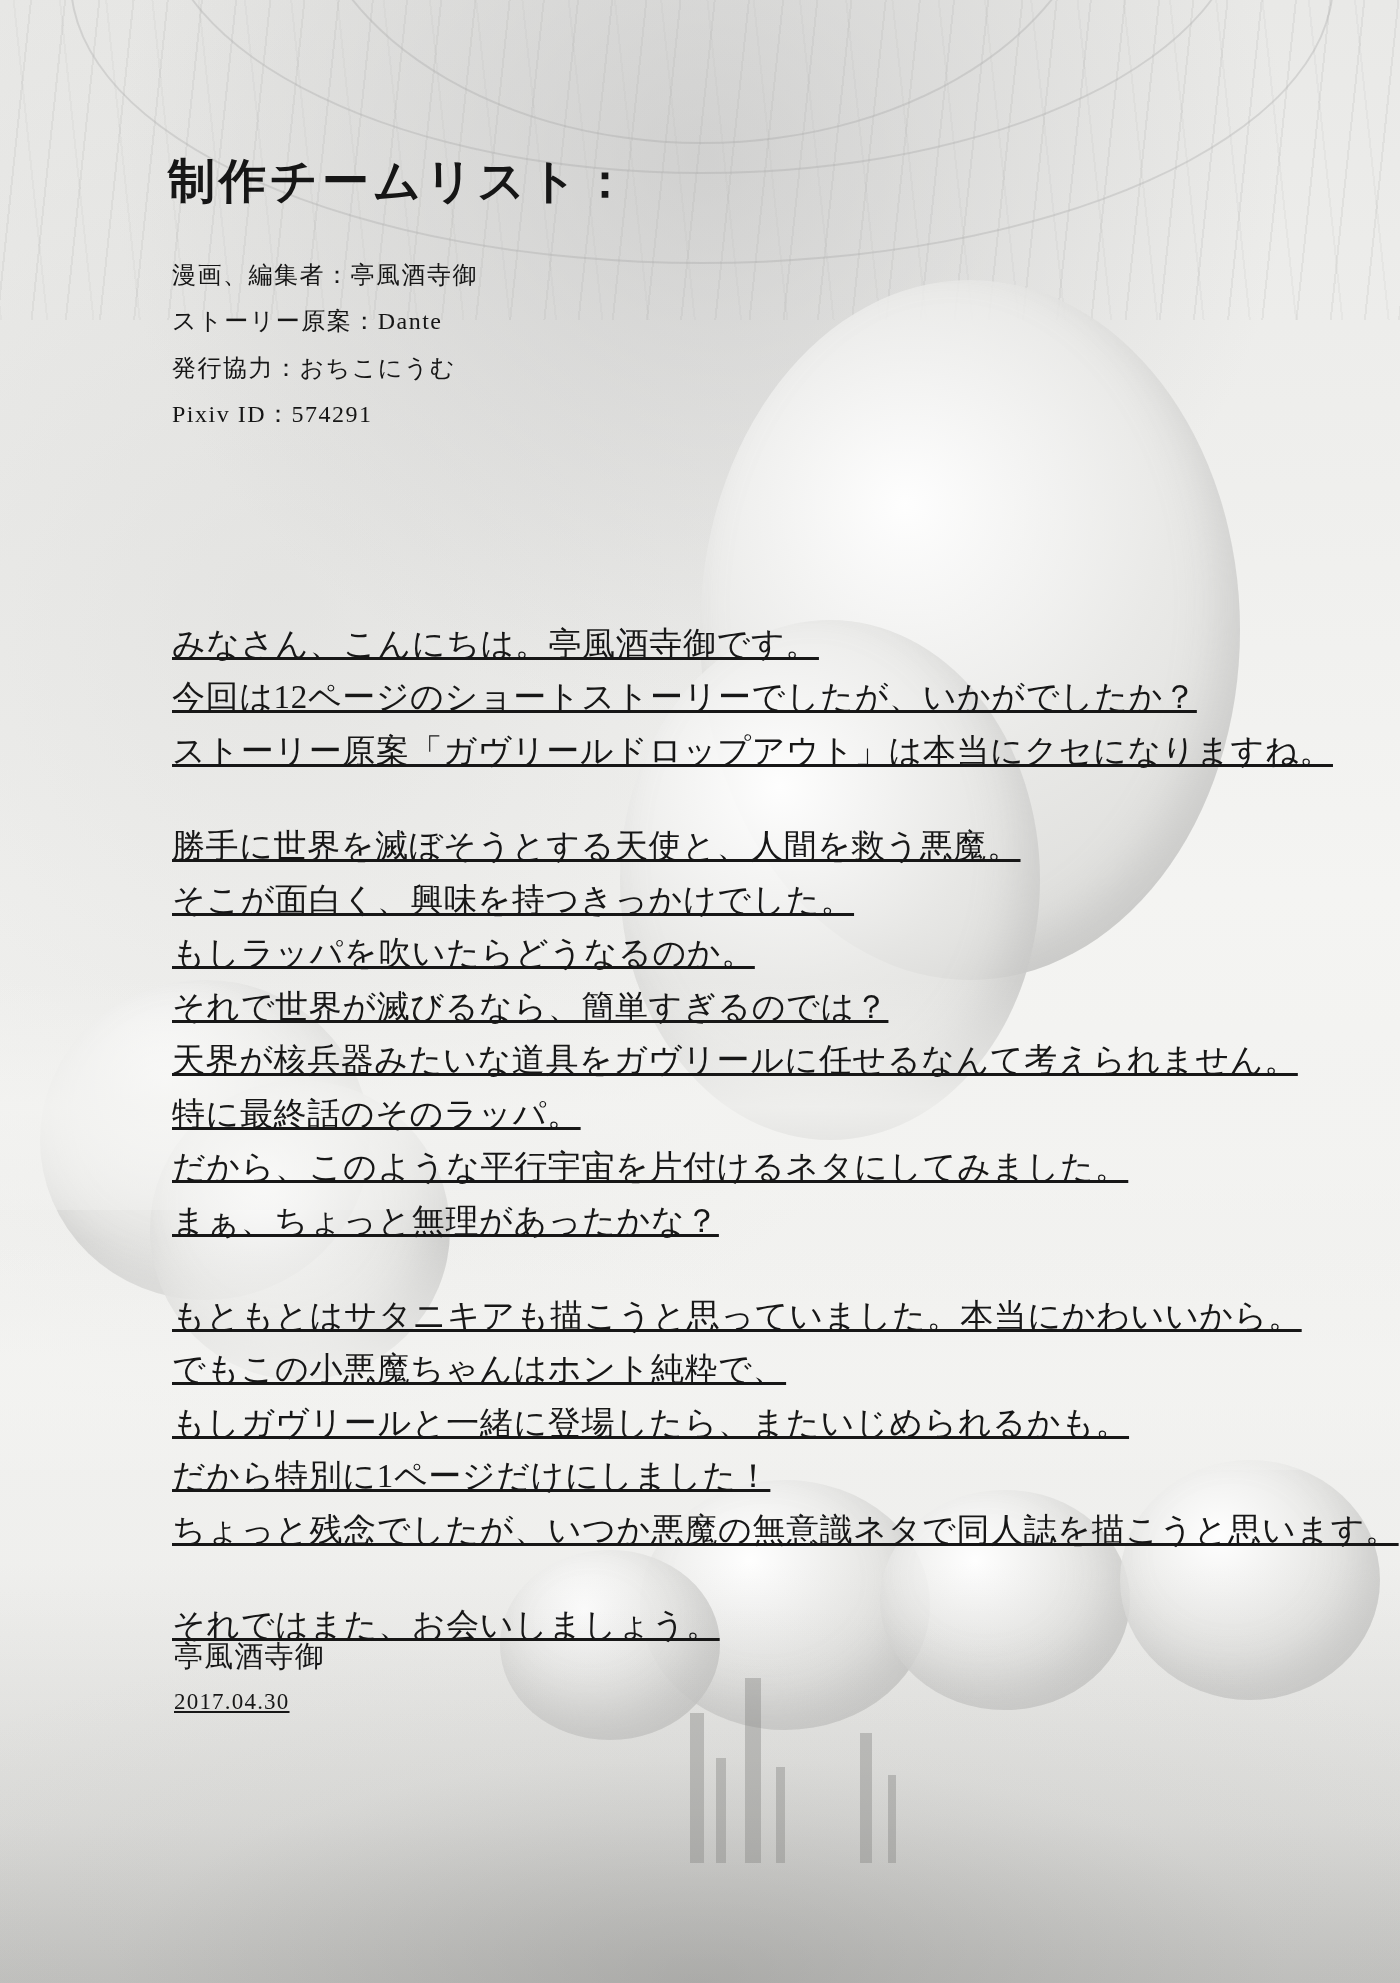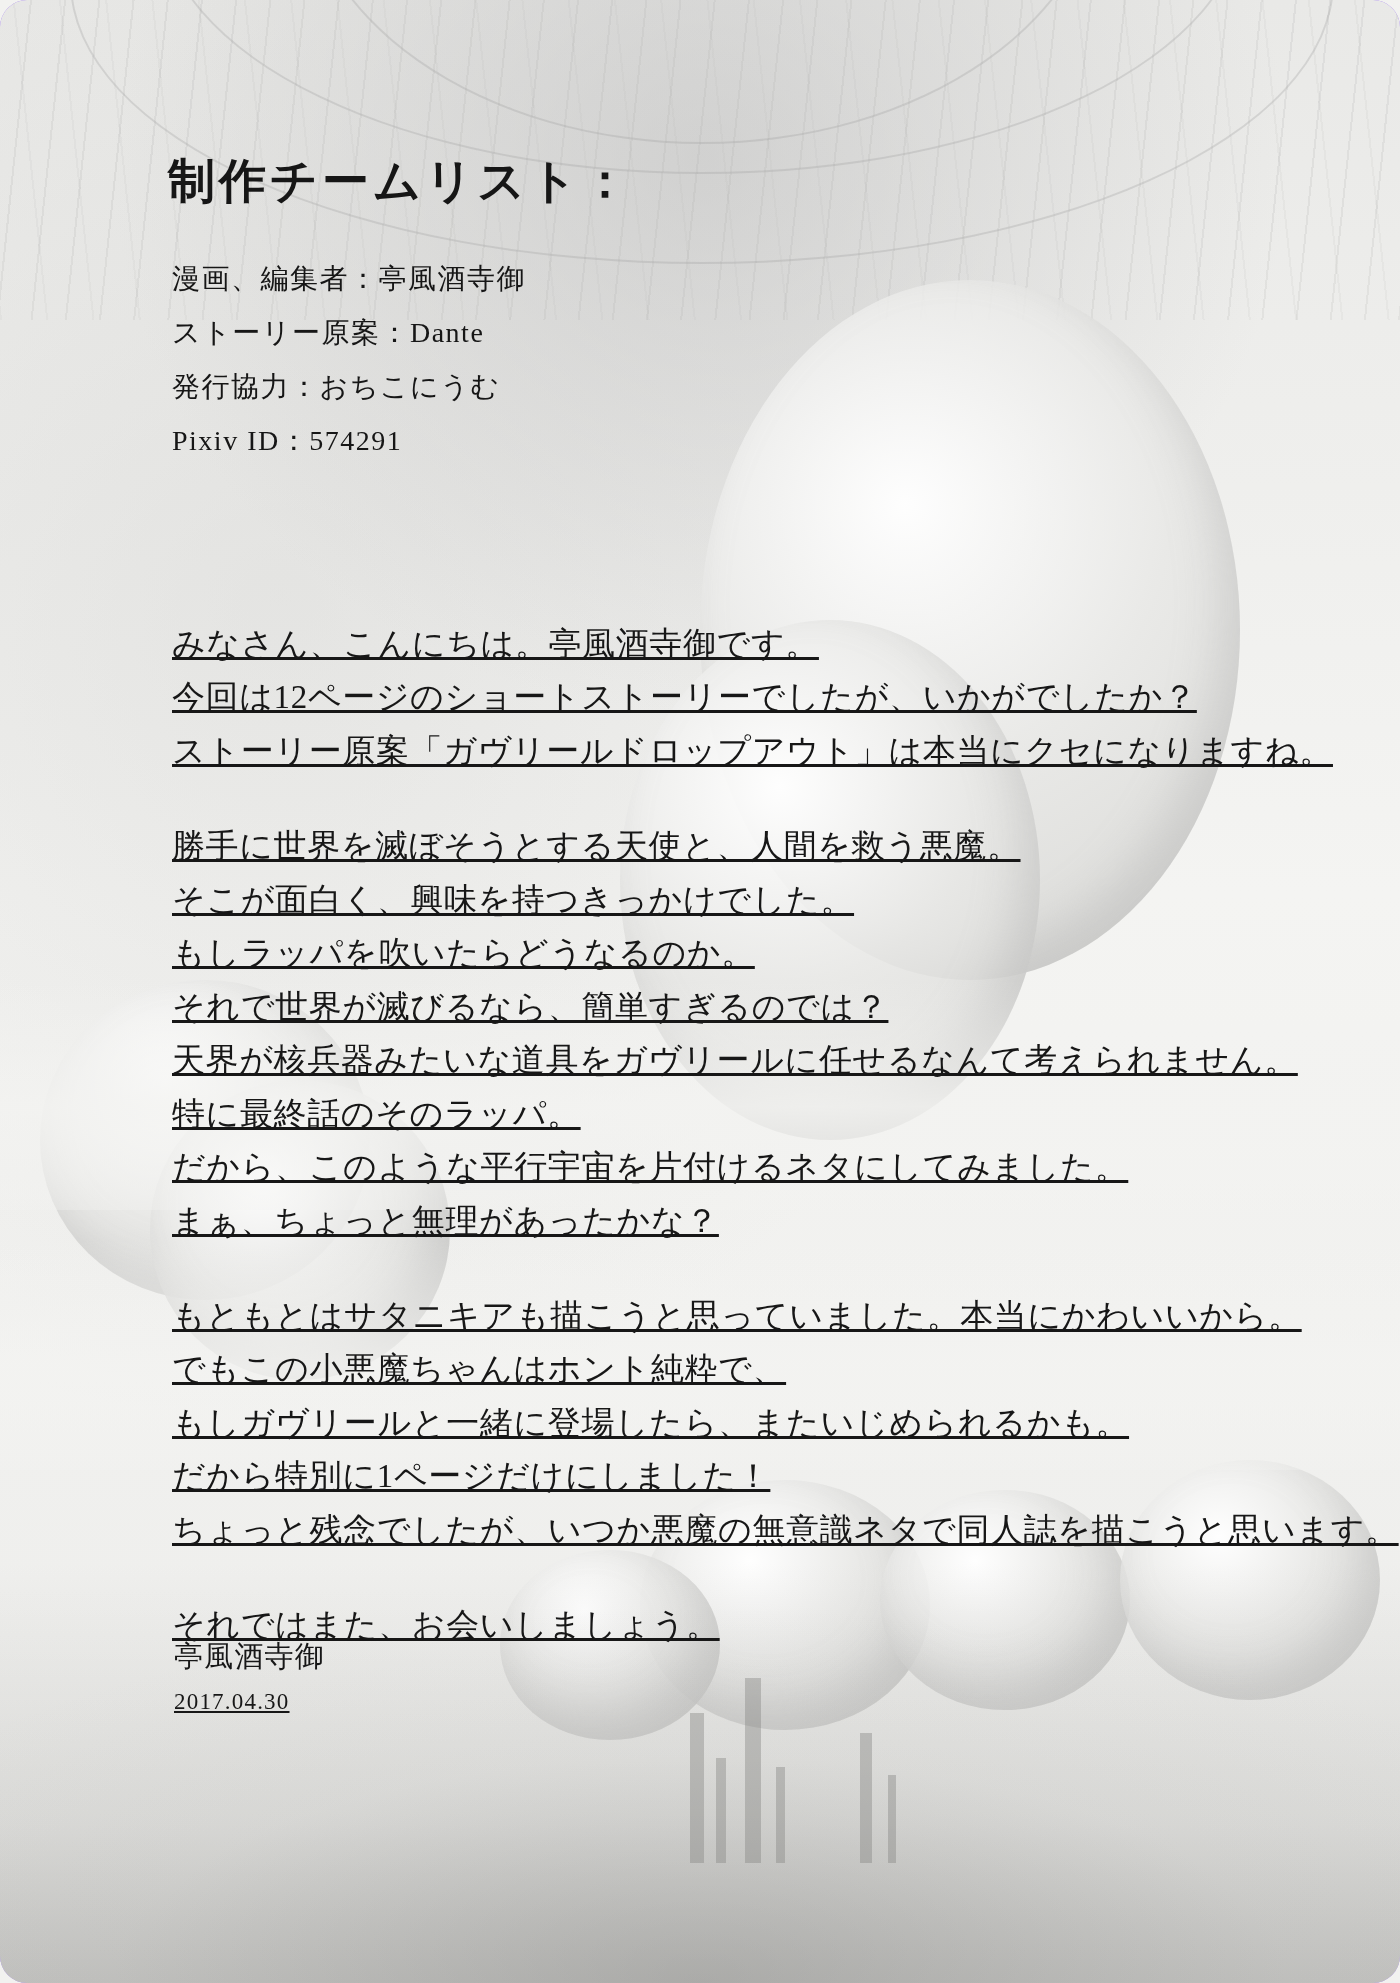--- a/index.html
+++ b/index.html
@@ -14,21 +14,20 @@
     color: #1a1a1a;
     overflow: hidden;
   }
 
   .page {
     position: relative;
     width: 1400px;
     height: 1983px;
     overflow: hidden;
     background: #8b5cf6;
-    border-radius: 27px;
   }
 
   
   .bg-art {
     position: absolute;
     inset: 0;
     overflow: hidden;
     pointer-events: none;
   }
   .bg-art .sky {
@@ -113,21 +112,21 @@
     white-space: nowrap;
   }
 
   .credits-list {
     position: absolute;
     left: 172px;
     top: 252px;
     width: 900px;
   }
   .credits-list .credit-line {
-    font-size: 28px;
+    font-size: 24px;
     line-height: 1.93;
     letter-spacing: 1.5px;
     color: #161616;
     white-space: nowrap;
   }
 
   .afterword {
     position: absolute;
     left: 172px;
     top: 618px;

